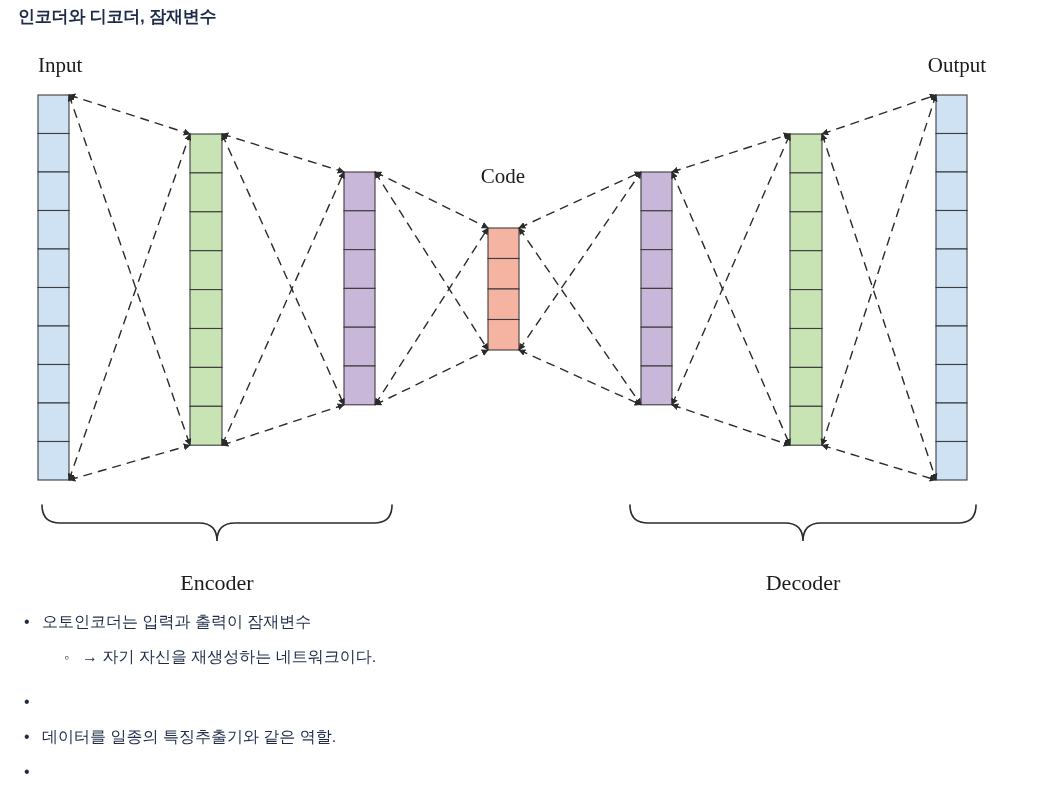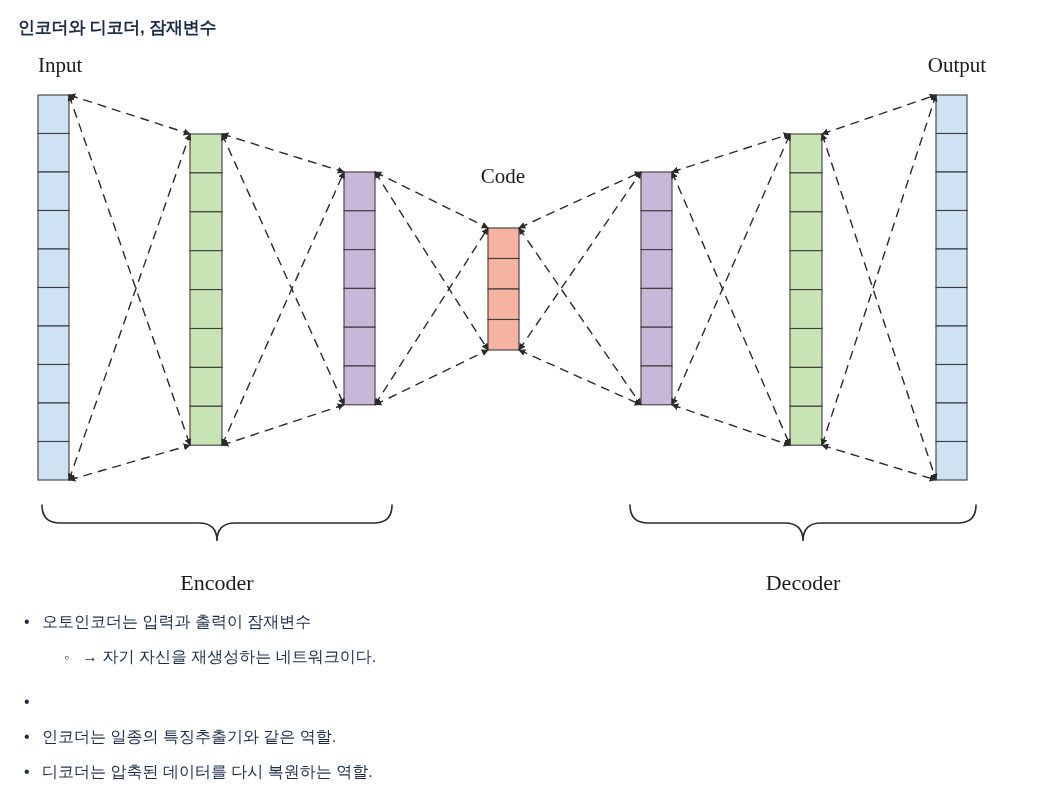--- a/index.html
+++ b/index.html
@@ -5,21 +5,21 @@
   html,body{margin:0;padding:0;background:#ffffff;}
   .page{
     position:relative;
     width:1038px;height:808px;
     background:#ffffff;
     font-family:"Liberation Sans",sans-serif;
     color:var(--text-color,#1e2b48);
     overflow:hidden;
   }
   .title{
-    position:absolute;left:18px;top:16px;margin:0;
+    position:absolute;left:18px;top:5px;margin:0;
     font-size:17px;font-weight:700;letter-spacing:-0.2px;
   }
   .diagram{position:absolute;left:0;top:0;}
   .diagram text{
     font-family:"Liberation Serif","DejaVu Serif",serif;
     fill:#1b1b1b;
   }
   .diagram text.layer-caption{font-size:21px;}
   .diagram text.group-caption{font-size:22px;}
   .bullets{
@@ -156,20 +156,19 @@
       </div>
       <div class="bullet level2">
         <span class="marker">◦</span>
         <span class="btext">→ 자기 자신을 재생성하는 네트워크이다.</span>
       </div>
       <div class="bullet level1">
         <span class="marker">•</span>
       </div>
       <div class="bullet level1">
         <span class="marker">•</span>
-        <span class="btext">인코더는 일종의 특징추출기와 같은 역할.</span>
+        <span class="btext">데이터를 일종의 특징추출기와 같은 역할.</span>
       </div>
       <div class="bullet level1">
         <span class="marker">•</span>
-        <span class="btext">디코더는 압축된 데이터를 다시 복원하는 역할.</span>
       </div>
     </div>
 </div>
 
 </body></html>

